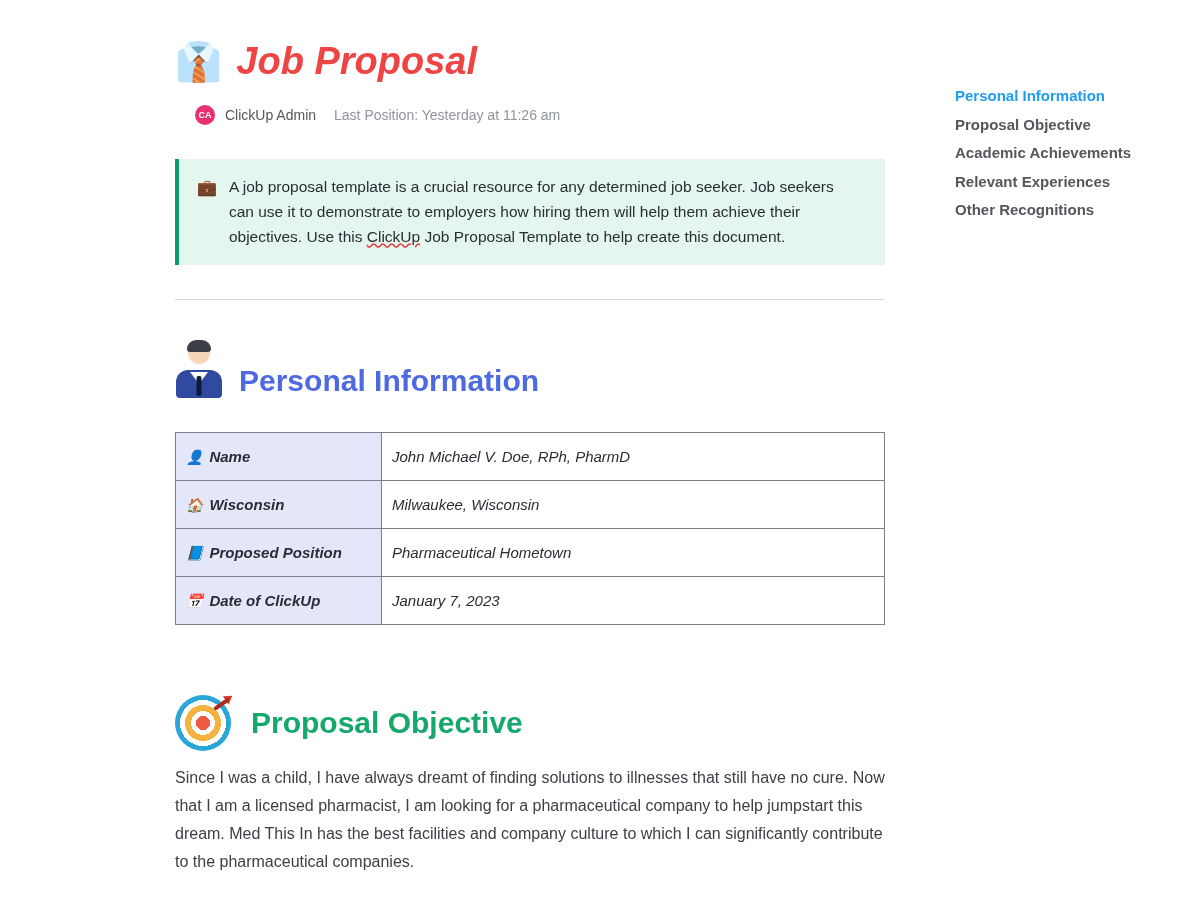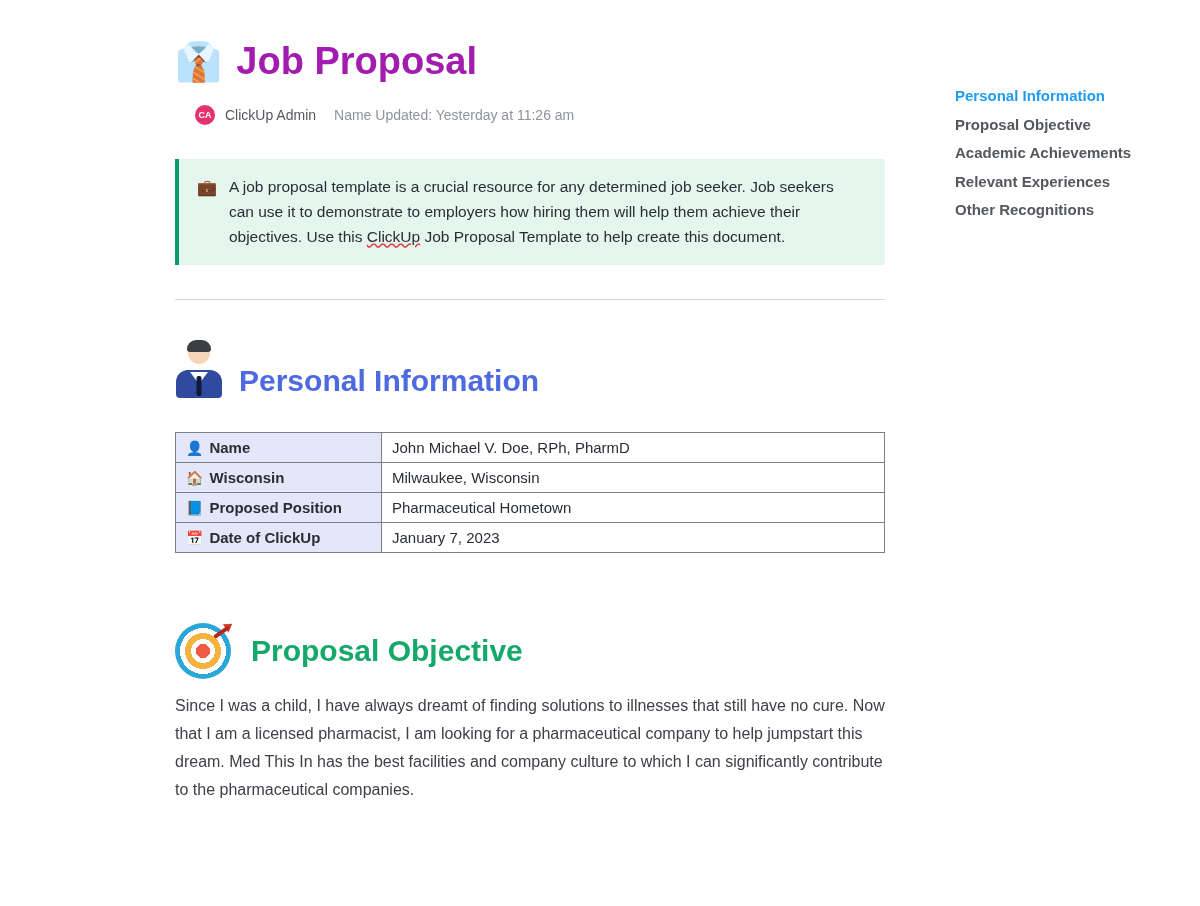--- a/index.html
+++ b/index.html
@@ -40,21 +40,22 @@
     align-items: center;
     gap: 14px;
   }
   .title-icon {
     font-size: 38px;
     line-height: 1;
   }
   .page-title {
     font-size: 38px;
     font-weight: 800;
-    color: #a21caf;
+    color: #ef4444;
+    font-style: italic;
   }
   .meta-row {
     display: flex;
     align-items: center;
     gap: 10px;
     margin-top: 22px;
     font-size: 14px;
     padding-left: 20px;
   }
   .avatar {
@@ -148,22 +149,23 @@
   }
 
   table.info {
     border-collapse: collapse;
     width: 100%;
     margin-top: 34px;
     font-size: 15px;
   }
   table.info td {
     border: 1px solid #7d7f87;
-    padding: 6px 10px;
+    padding: 15px 10px;
     vertical-align: middle;
+    font-style: italic;
   }
   table.info td.label {
     width: 206px;
     background: #e3e7f9;
     font-weight: 700;
     color: #2a2e34;
   }
   table.info td.label .e { margin-right: 6px; font-size:14px;}
   .objective-text {
     margin-top: 13px;
@@ -187,21 +189,21 @@
 
   <div class="title-row">
     <span class="title-icon">👔</span>
     <h1 class="page-title">Job Proposal</h1>
   </div>
 
   <div class="meta-row">
     <span class="avatar">CA</span>
     <span class="author">ClickUp Admin</span>
     <span class="last-updated">
-      <span>Name Updated: </span><span>Yesterday at 11:26 am</span>
+      <span>Last Position: </span><span>Yesterday at 11:26 am</span>
     </span>
   </div>
 
   <div class="callout">
     <span class="emoji">💼</span>
     <div>
       <span>A job proposal template is a crucial resource for any determined job seeker. Job seekers can use it to demonstrate to employers how hiring them will help them achieve their objectives. Use this </span><span class="link">ClickUp</span><span> Job Proposal Template to help create this document.</span>
     </div>
   </div>
 

